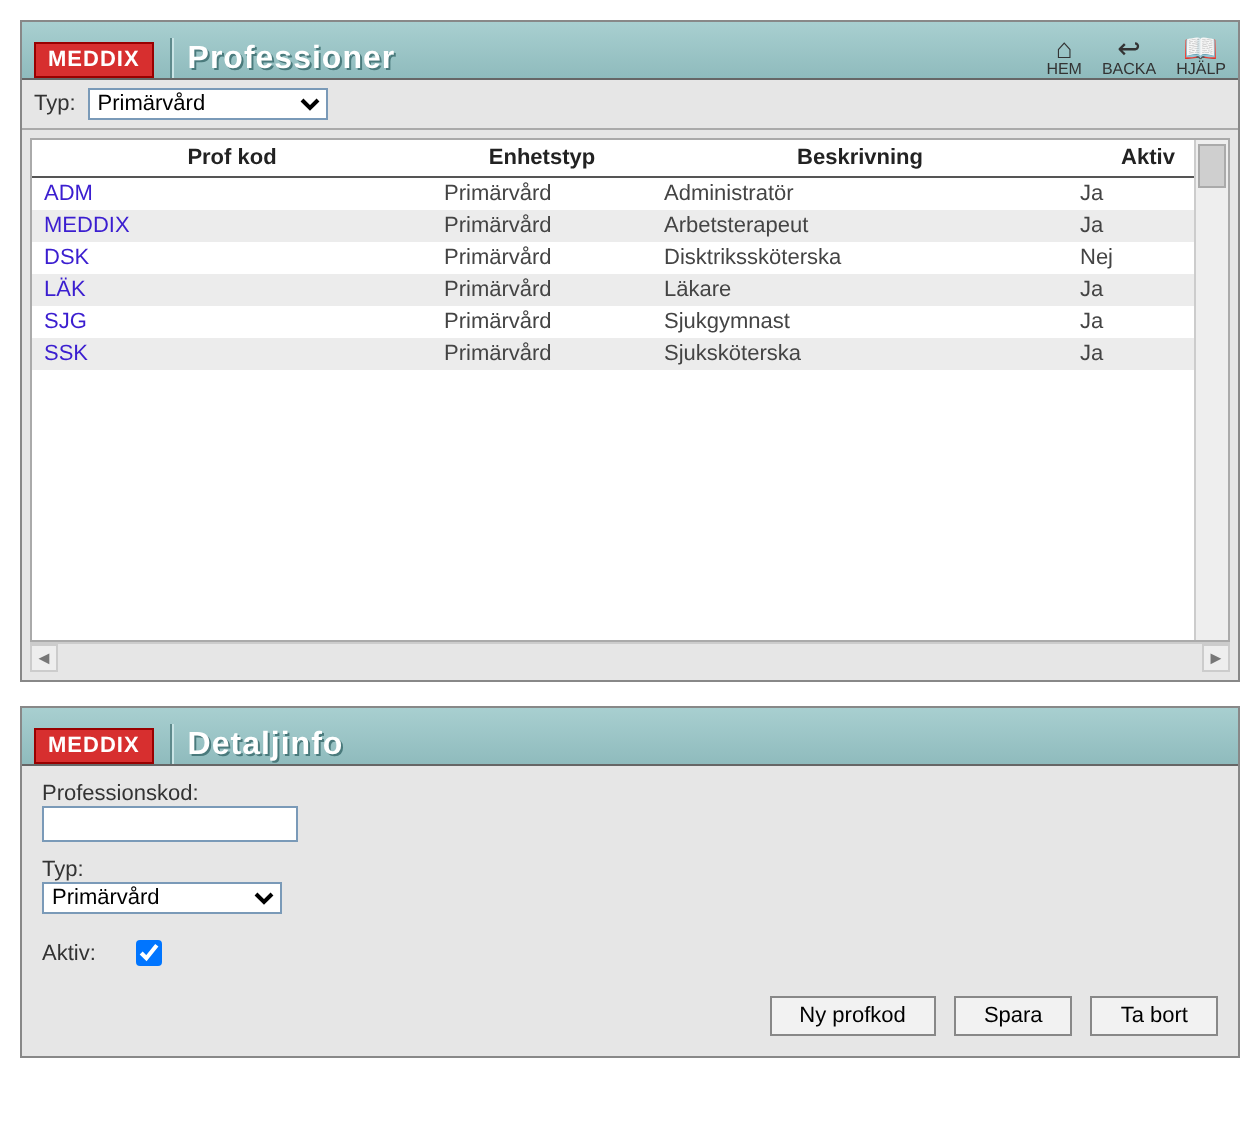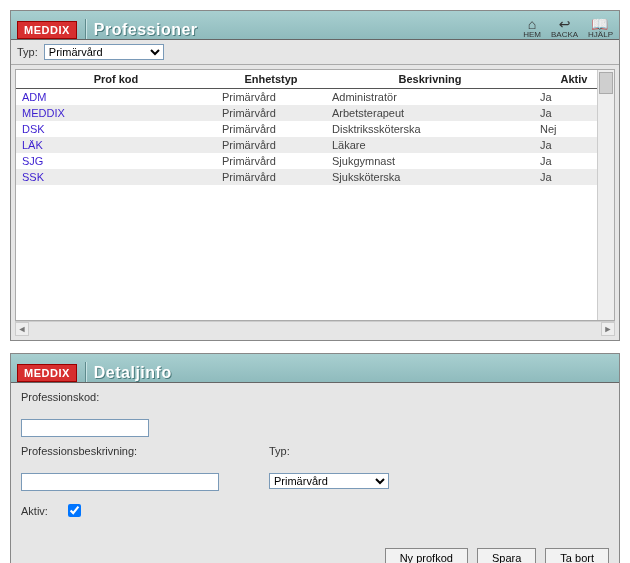--- a/index.html
+++ b/index.html
@@ -125,27 +125,27 @@
     box-sizing:border-box;
   }
   .scrollfooter .arrL { left: 0; }
   .scrollfooter .arrR { right: 0; }
   
   .detailbody {
     background: #e6e6e6;
     padding: 8px 10px 10px 10px;
   }
   .row { display: flex; gap: 50px; margin-bottom: 10px; }
-  .field { display: flex; flex-direction: column; gap: 16px; }
+  .field { display: flex; flex-direction: column; gap: 0; }
   .field label { color: #333; }
   .field input[type=text] {
     font-family: inherit; font-size: 11px;
     border: 1px solid #7a9ab8; padding: 2px 3px; background:#fff;
   }
-  .aktivrow { display:flex; align-items:center; gap:16px; margin-bottom:28px;}
+  .aktivrow { display:flex; align-items:center; gap:16px; margin-bottom:12px;}
   .buttons {
     text-align: right;
   }
   .buttons button {
     font-family: inherit;
     font-size: 11px;
     font-weight: normal;
     padding: 3px 14px;
     background: #f2f2f2;
     border: 1px solid #888;
@@ -267,24 +267,20 @@
   </div>
   <div class="detailbody">
 
     <div class="field" style="margin-bottom:8px;">
       <label>Professionskod:</label>
       <input type="text" style="width: 120px;" value="">
     </div>
 
     <div class="row">
       <div class="field">
-        <label>Professionsbeskrivning:</label>
-        <input type="text" style="width: 190px;" value="">
-      </div>
-      <div class="field">
         <label>Typ:</label>
         <select style="width:120px">
           <option>Primärvård</option>
         </select>
       </div>
     </div>
 
     <div class="aktivrow">
       <span>Aktiv:</span>
       <input type="checkbox" id="aktiv-cb" checked="" style="">

